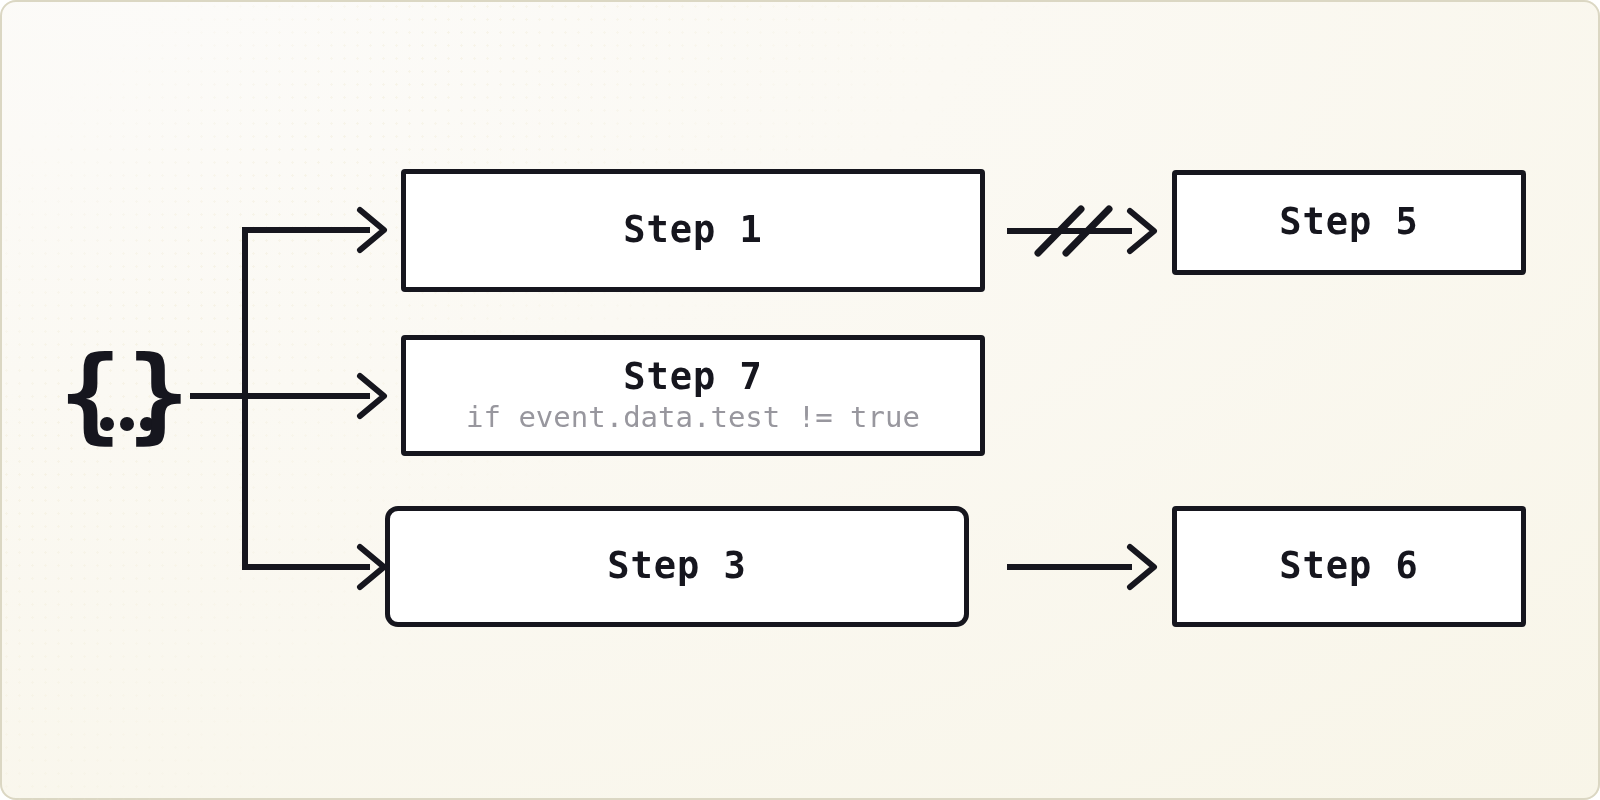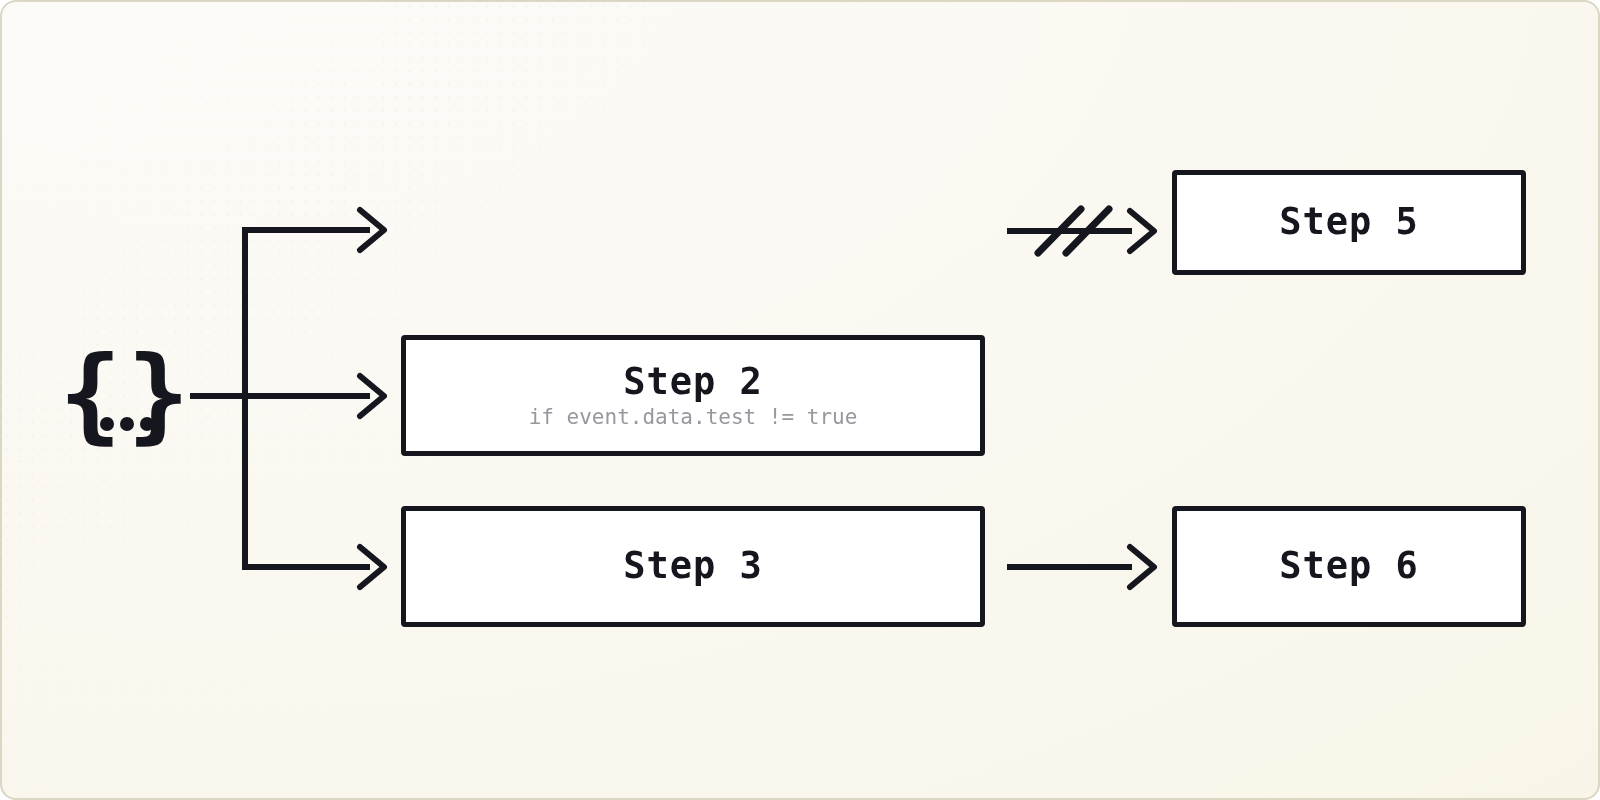--- a/index.html
+++ b/index.html
@@ -71,29 +71,29 @@
     justify-content: center;
   }
   .node-title {
     font-size: 37px;
     font-weight: bold;
     color: #16161e;
     letter-spacing: 1px;
     line-height: 1.1;
   }
   .node-sub {
-    font-size: 21px;
+    font-size: 29px;
     color: #98979e;
     margin-top: 4px;
     line-height: 1.1;
     white-space: pre;
   }
   .n-step1 { left: 401px; top: 169px; width: 584px; height: 123px; }
   .n-step2 { left: 401px; top: 335px; width: 584px; height: 121px; }
-  .n-step3 { left: 401px; top: 506px; width: 584px; height: 121px; }
+  .n-step3 { left: 385px; top: 506px; width: 584px; height: 121px; border-radius: 13px; }
   .n-step5 { left: 1172px; top: 170px; width: 354px; height: 105px; }
   .n-step6 { left: 1172px; top: 506px; width: 354px; height: 121px; justify-content: center; }
 </style>
 </head>
 <body>
 
 <div class="canvas">
   <div class="dot-texture"></div>
 
   <svg class="arrow-layer" viewBox="0 0 1600 800" xmlns="http://www.w3.org/2000/svg">
@@ -124,23 +124,26 @@
       <path class="slash" d="M 1038 253 L 1081 209"></path>
       <path class="slash" d="M 1066 253 L 1109 209"></path>
     </g>
 
     <g>
       <path class="stroke" d="M 1007 567 H 1132"></path>
       <path class="chevron" d="M 1130 547 L 1154 567 L 1130 587"></path>
     </g>
   </svg>
 
+  <div class="node n-step1">
+    <div class="node-title">Step 1</div>
+  </div>
 
   <div class="node n-step2">
-    <div class="node-title">Step 2</div>
+    <div class="node-title">Step 7</div>
     <div class="node-sub">if event.data.test != true</div>
   </div>
 
   <div class="node n-step3">
     <div class="node-title">Step 3</div>
   </div>
 
   <div class="node n-step5">
     <div class="node-title">Step 5</div>
   </div>

